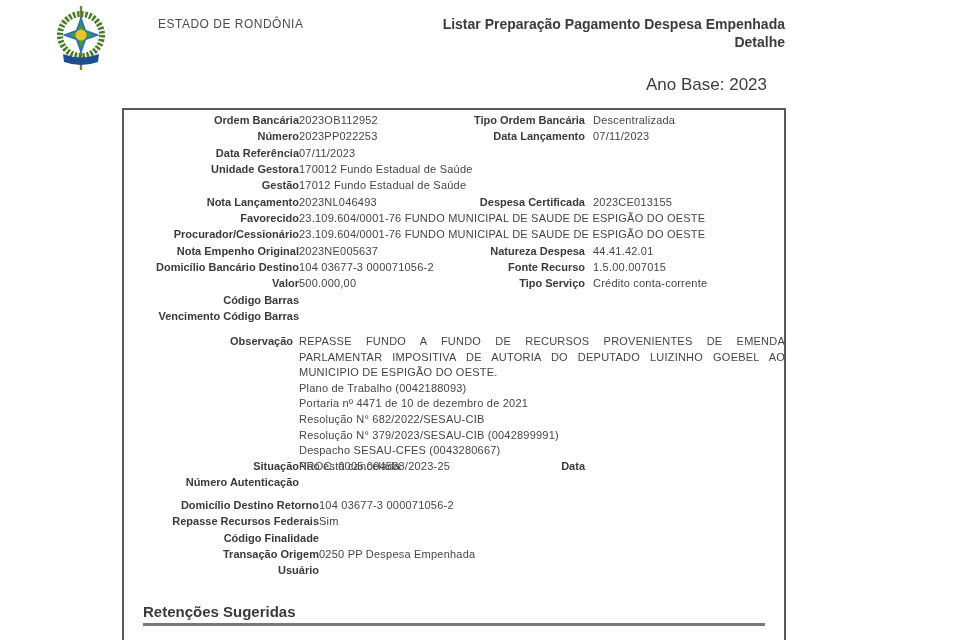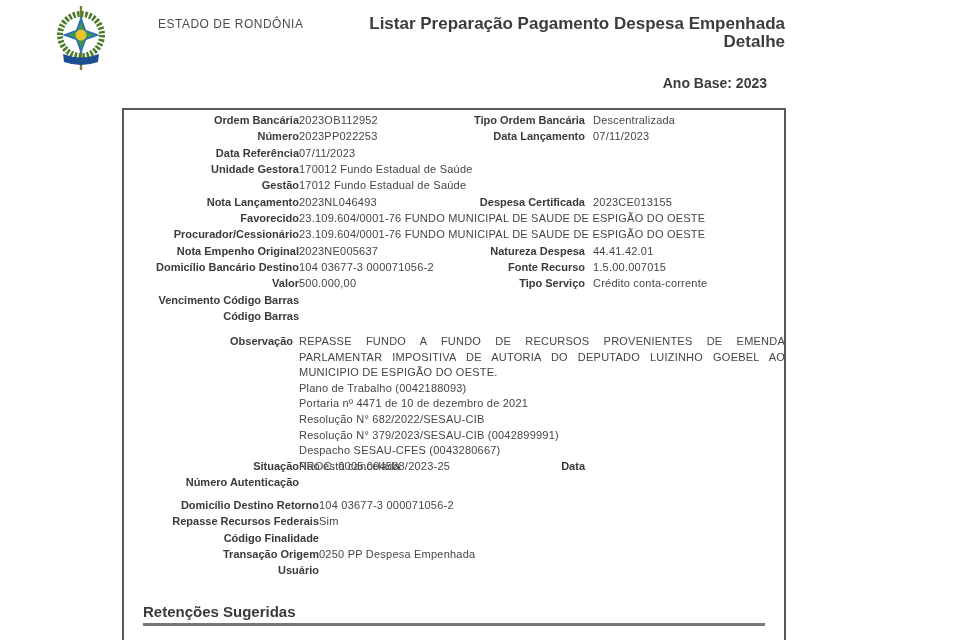--- a/index.html
+++ b/index.html
@@ -6,22 +6,22 @@
   body{
     width:960px;height:640px;overflow:hidden;position:relative;
     background:#ffffff;
     font-family:"Liberation Sans","DejaVu Sans",sans-serif;
     color:#414141;
     -webkit-font-smoothing:antialiased;
   }
   
   .logo{position:absolute;left:55px;top:6px;width:52px;height:64px;}
   .org{position:absolute;left:123px;top:17px;font-size:12px;letter-spacing:.5px;color:#4c4c4c;white-space:nowrap;margin-left:35px;}
-  .title-block{position:absolute;top:15px;right:175px;text-align:right;font-size:17px;font-weight:bold;color:#3c3c3c;line-height:18px;white-space:nowrap;}
-  .ano-base{position:absolute;top:75px;right:193px;font-size:14px;font-weight:bold;color:#3c3c3c;white-space:nowrap;}
+  .title-block{position:absolute;top:15px;right:175px;text-align:right;font-size:14px;font-weight:bold;color:#3c3c3c;line-height:18px;white-space:nowrap;}
+  .ano-base{position:absolute;top:75px;right:193px;font-size:17px;font-weight:normal;color:#3c3c3c;white-space:nowrap;}
 
   
   .doc-box{
     position:absolute;left:122px;top:108px;width:660px;height:560px;
     border:2px solid #59595b;border-bottom:none;background:#fff;
   }
   .sec{position:absolute;left:0;right:0;}
   #rows1{top:2px;}
   #obs{top:224px;}
   #rows2{top:348px;}
@@ -121,25 +121,25 @@
         <div class="lbl l2">Fonte Recurso</div>
         <div class="val v2">1.5.00.007015</div>
       </div>
       <div class="frow">
         <div class="lbl l1">Valor</div>
         <div class="val v1">500.000,00</div>
         <div class="lbl l2">Tipo Serviço</div>
         <div class="val v2">Crédito conta-corrente</div>
       </div>
       <div class="frow">
+        <div class="lbl l1">Código Barras</div>
+        <div class="val v1"></div>
+      </div>
+      <div class="frow">
         <div class="lbl l1">Vencimento Código Barras</div>
-        <div class="val v1"></div>
-      </div>
-      <div class="frow">
-        <div class="lbl l1">Código Barras</div>
         <div class="val v1"></div>
       </div>
     </div>
 
   <div class="sec" id="obs">
     <div class="obs-label">Observação</div>
     <div class="obs-text">
       <div>
           <div class="obs-line obs-just">REPASSE FUNDO A FUNDO DE RECURSOS PROVENIENTES DE EMENDA</div>
           <div class="obs-line obs-just">PARLAMENTAR IMPOSITIVA DE AUTORIA DO DEPUTADO LUIZINHO GOEBEL AO</div>

